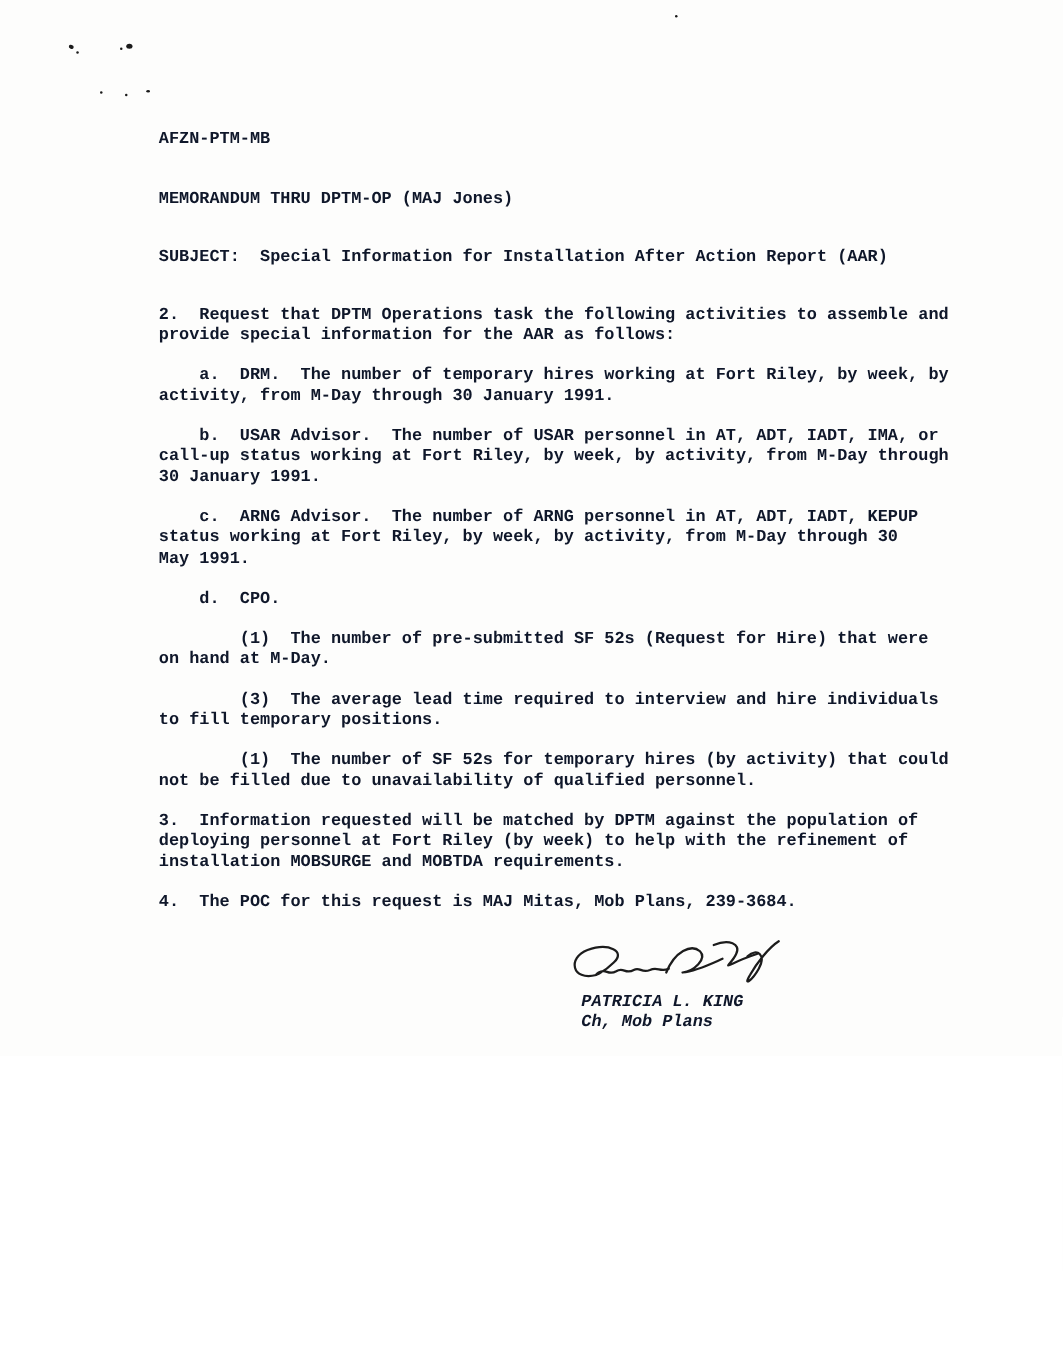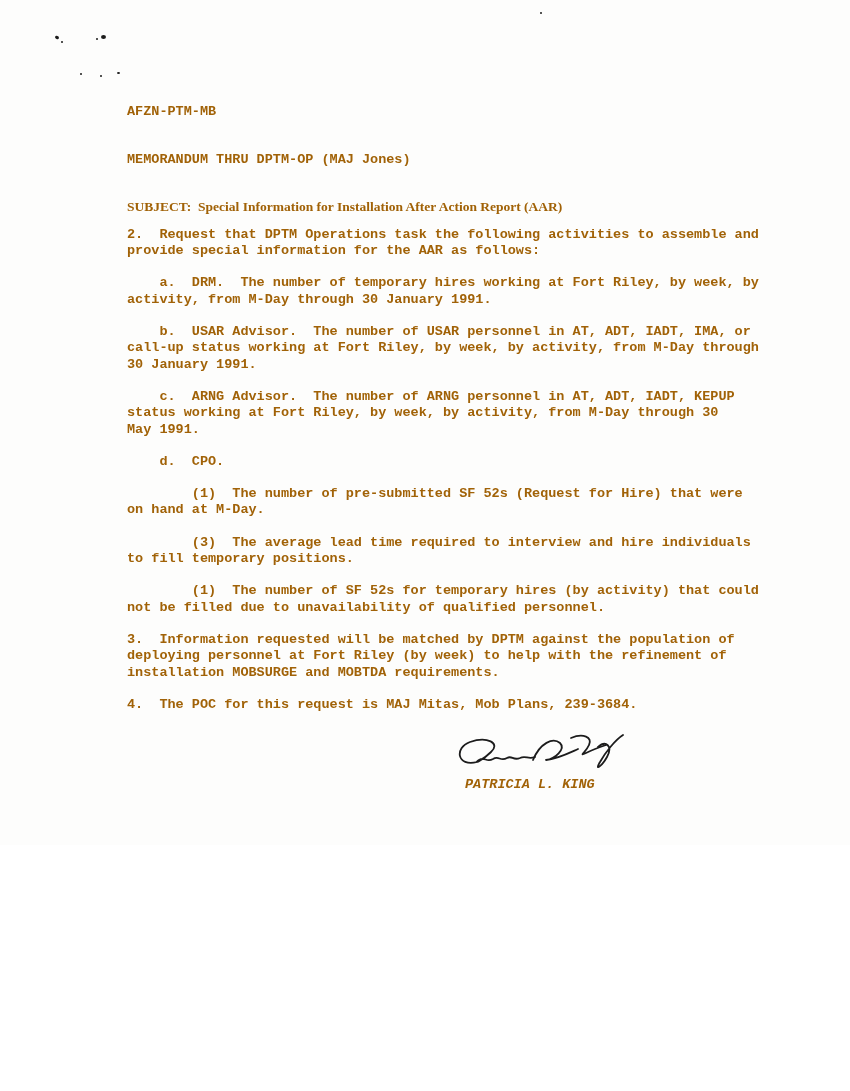--- a/index.html
+++ b/index.html
@@ -10,36 +10,36 @@
   .page {
     position: relative;
     width: 850px;
     height: 845px;
     background: #fdfdfc;
     overflow: hidden;
     font-family: "Liberation Mono", "DejaVu Sans Mono", monospace;
     font-weight: bold;
     font-size: 13.5px;
     line-height: 16.3px;
-    color: #a16207;
+    color: #0f172a;
   }
   .content {
     position: absolute;
     top: 104px;
     left: 127px;
     width: 660px;
   }
   .tline, .para {
     white-space: pre-wrap;
     margin: 0;
   }
   .office-symbol   { margin-bottom: 32px; }
   .memo-thru       { margin-bottom: 30px; }
   .for-line        { margin-bottom: 16px; }
-  .subject-line    { margin-bottom: 12px; font-family: Liberation Serif, serif; }
+  .subject-line    { margin-bottom: 30px; }
   .para            { margin-bottom: 16px; }
   .sig-block {
     margin-top: 18px;
     margin-left: 338px;
     position: relative;
     font-style: italic;
   }
   .sig-svg {
     display: block;
     margin-left: -18px;
@@ -123,16 +123,17 @@
                    C 136 2, 146 6, 142 14
                    C 139 21, 131 26, 139 22
                    C 147 18, 153 16, 159 14"></path>
           <path d="M 151 16
                    C 159 9, 166 15, 160 26
                    C 155 35, 147 41, 153 31
                    C 158 22, 168 9, 176 4"></path>
         </g>
       </svg>
       <p class="tline">PATRICIA L. KING</p>
+      <p class="tline">Ch, Mob Plans</p>
     </div>
 
   </div>
 </div>
 
 </body></html>

